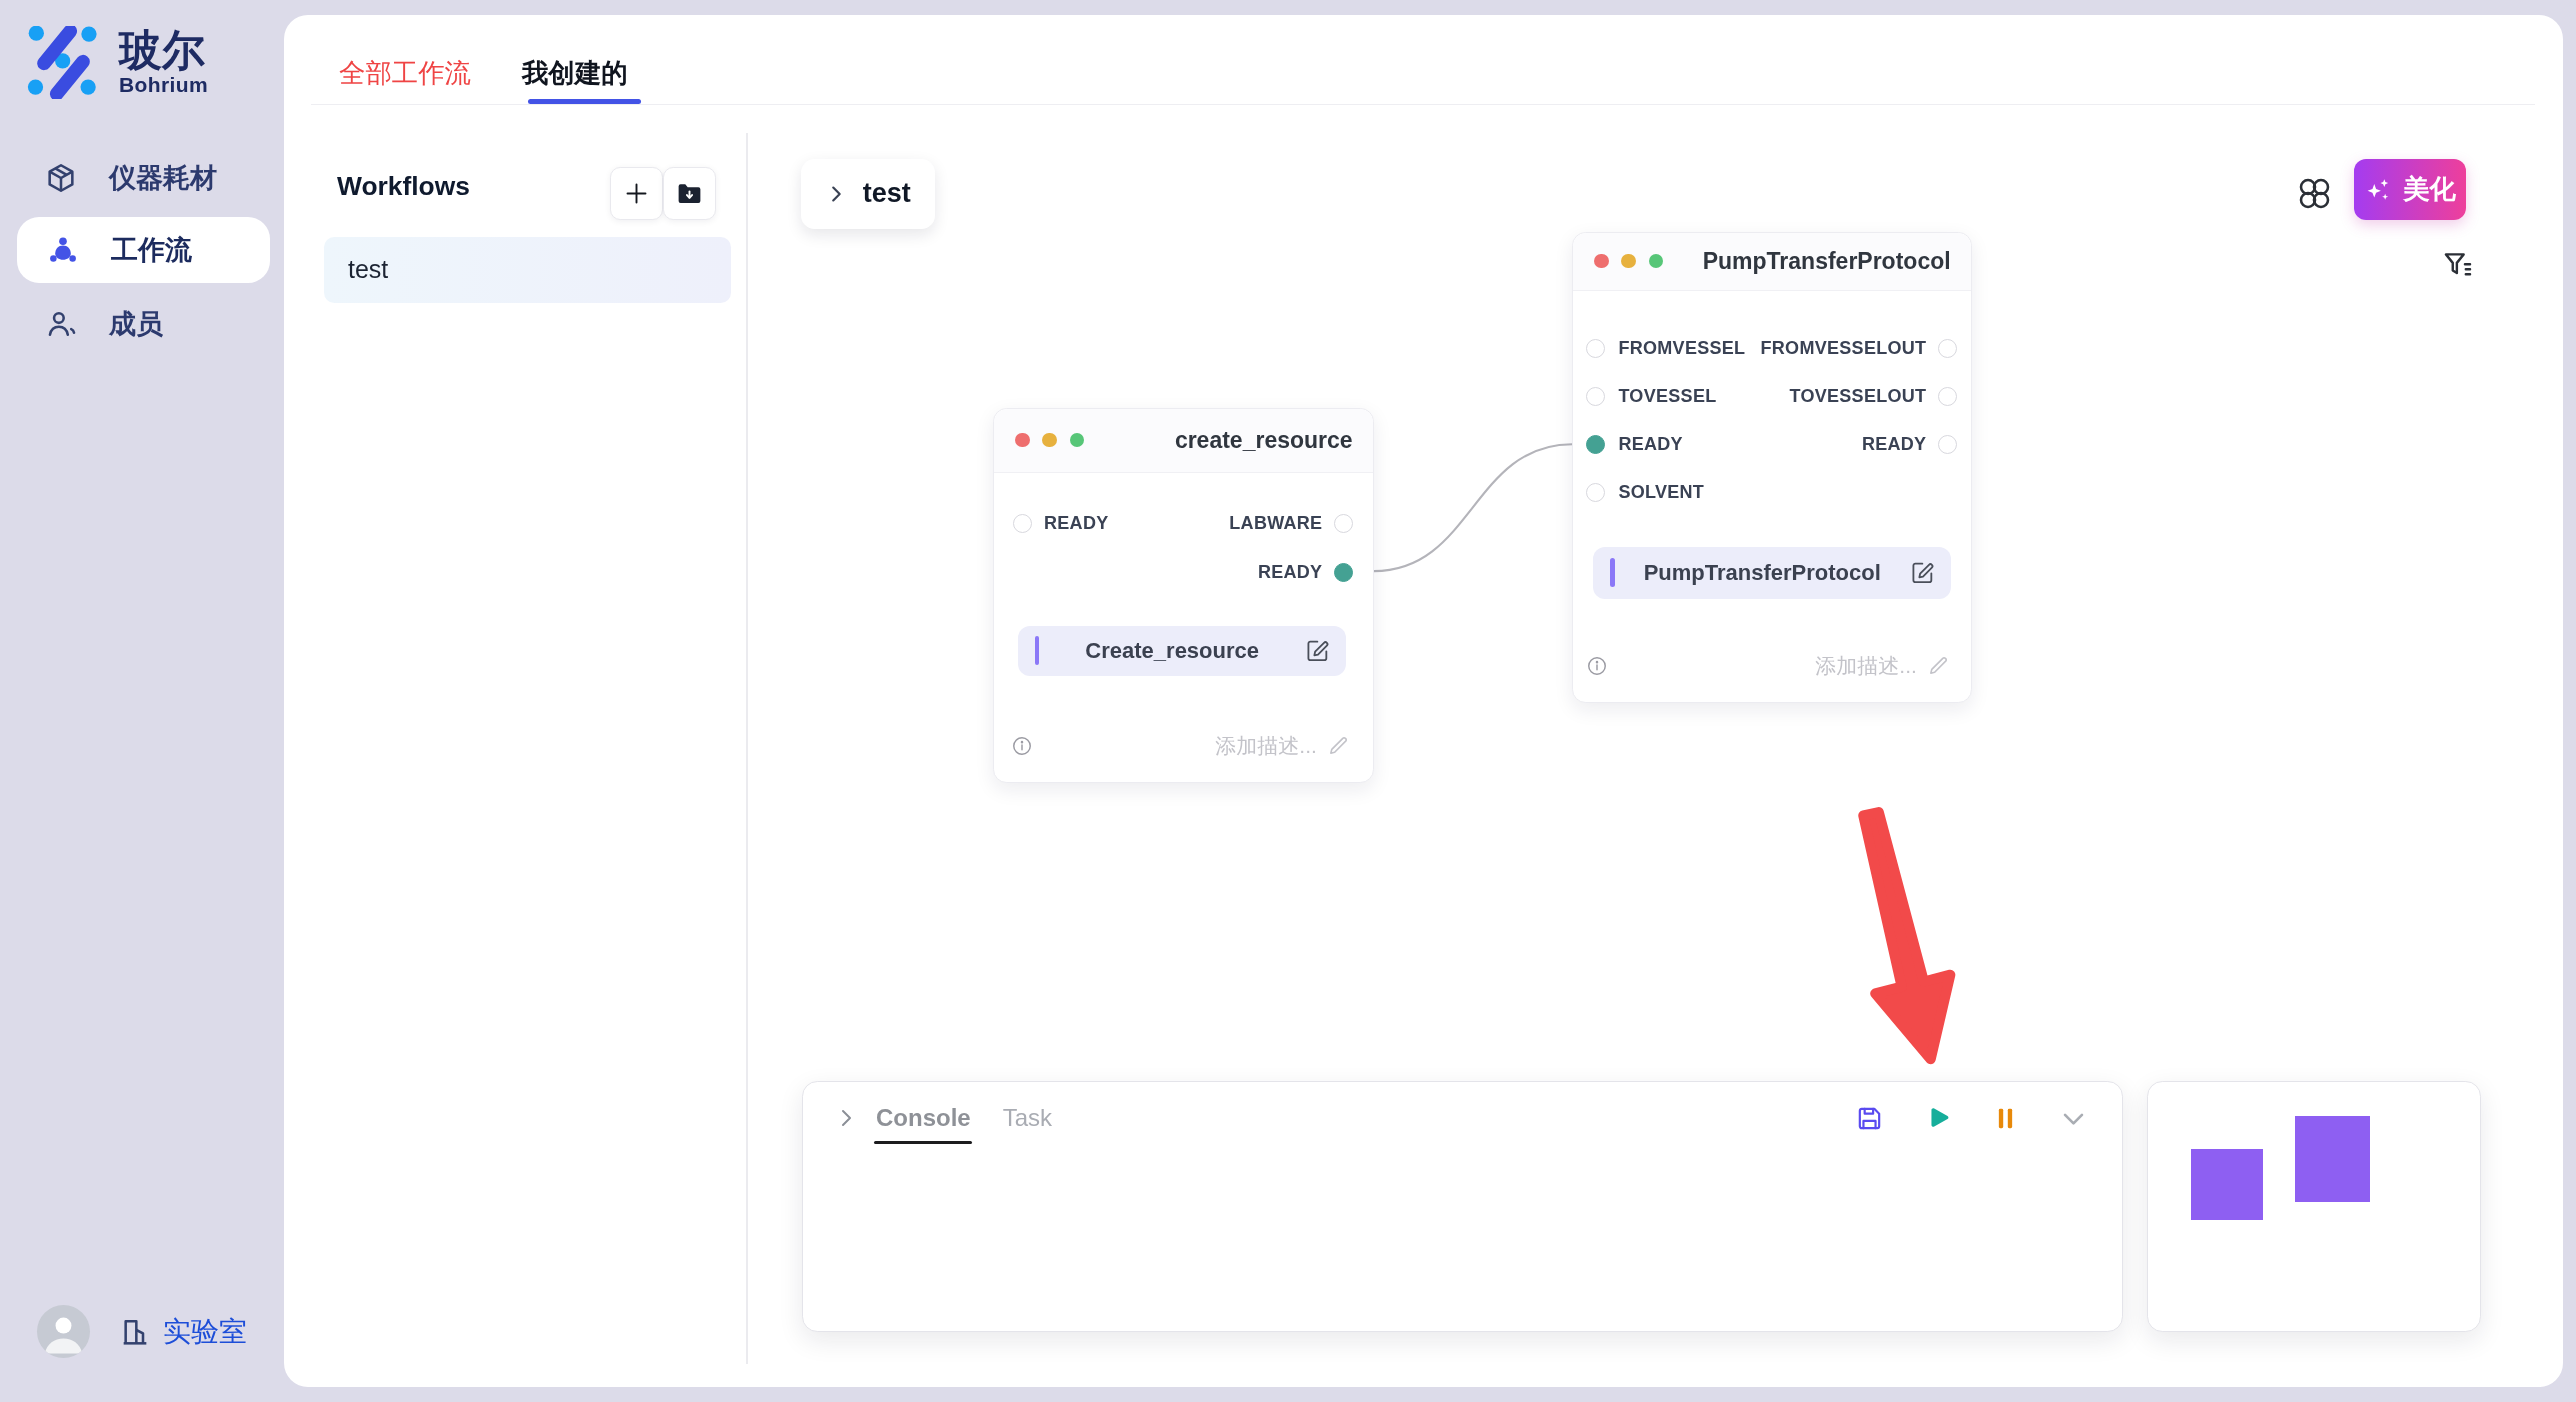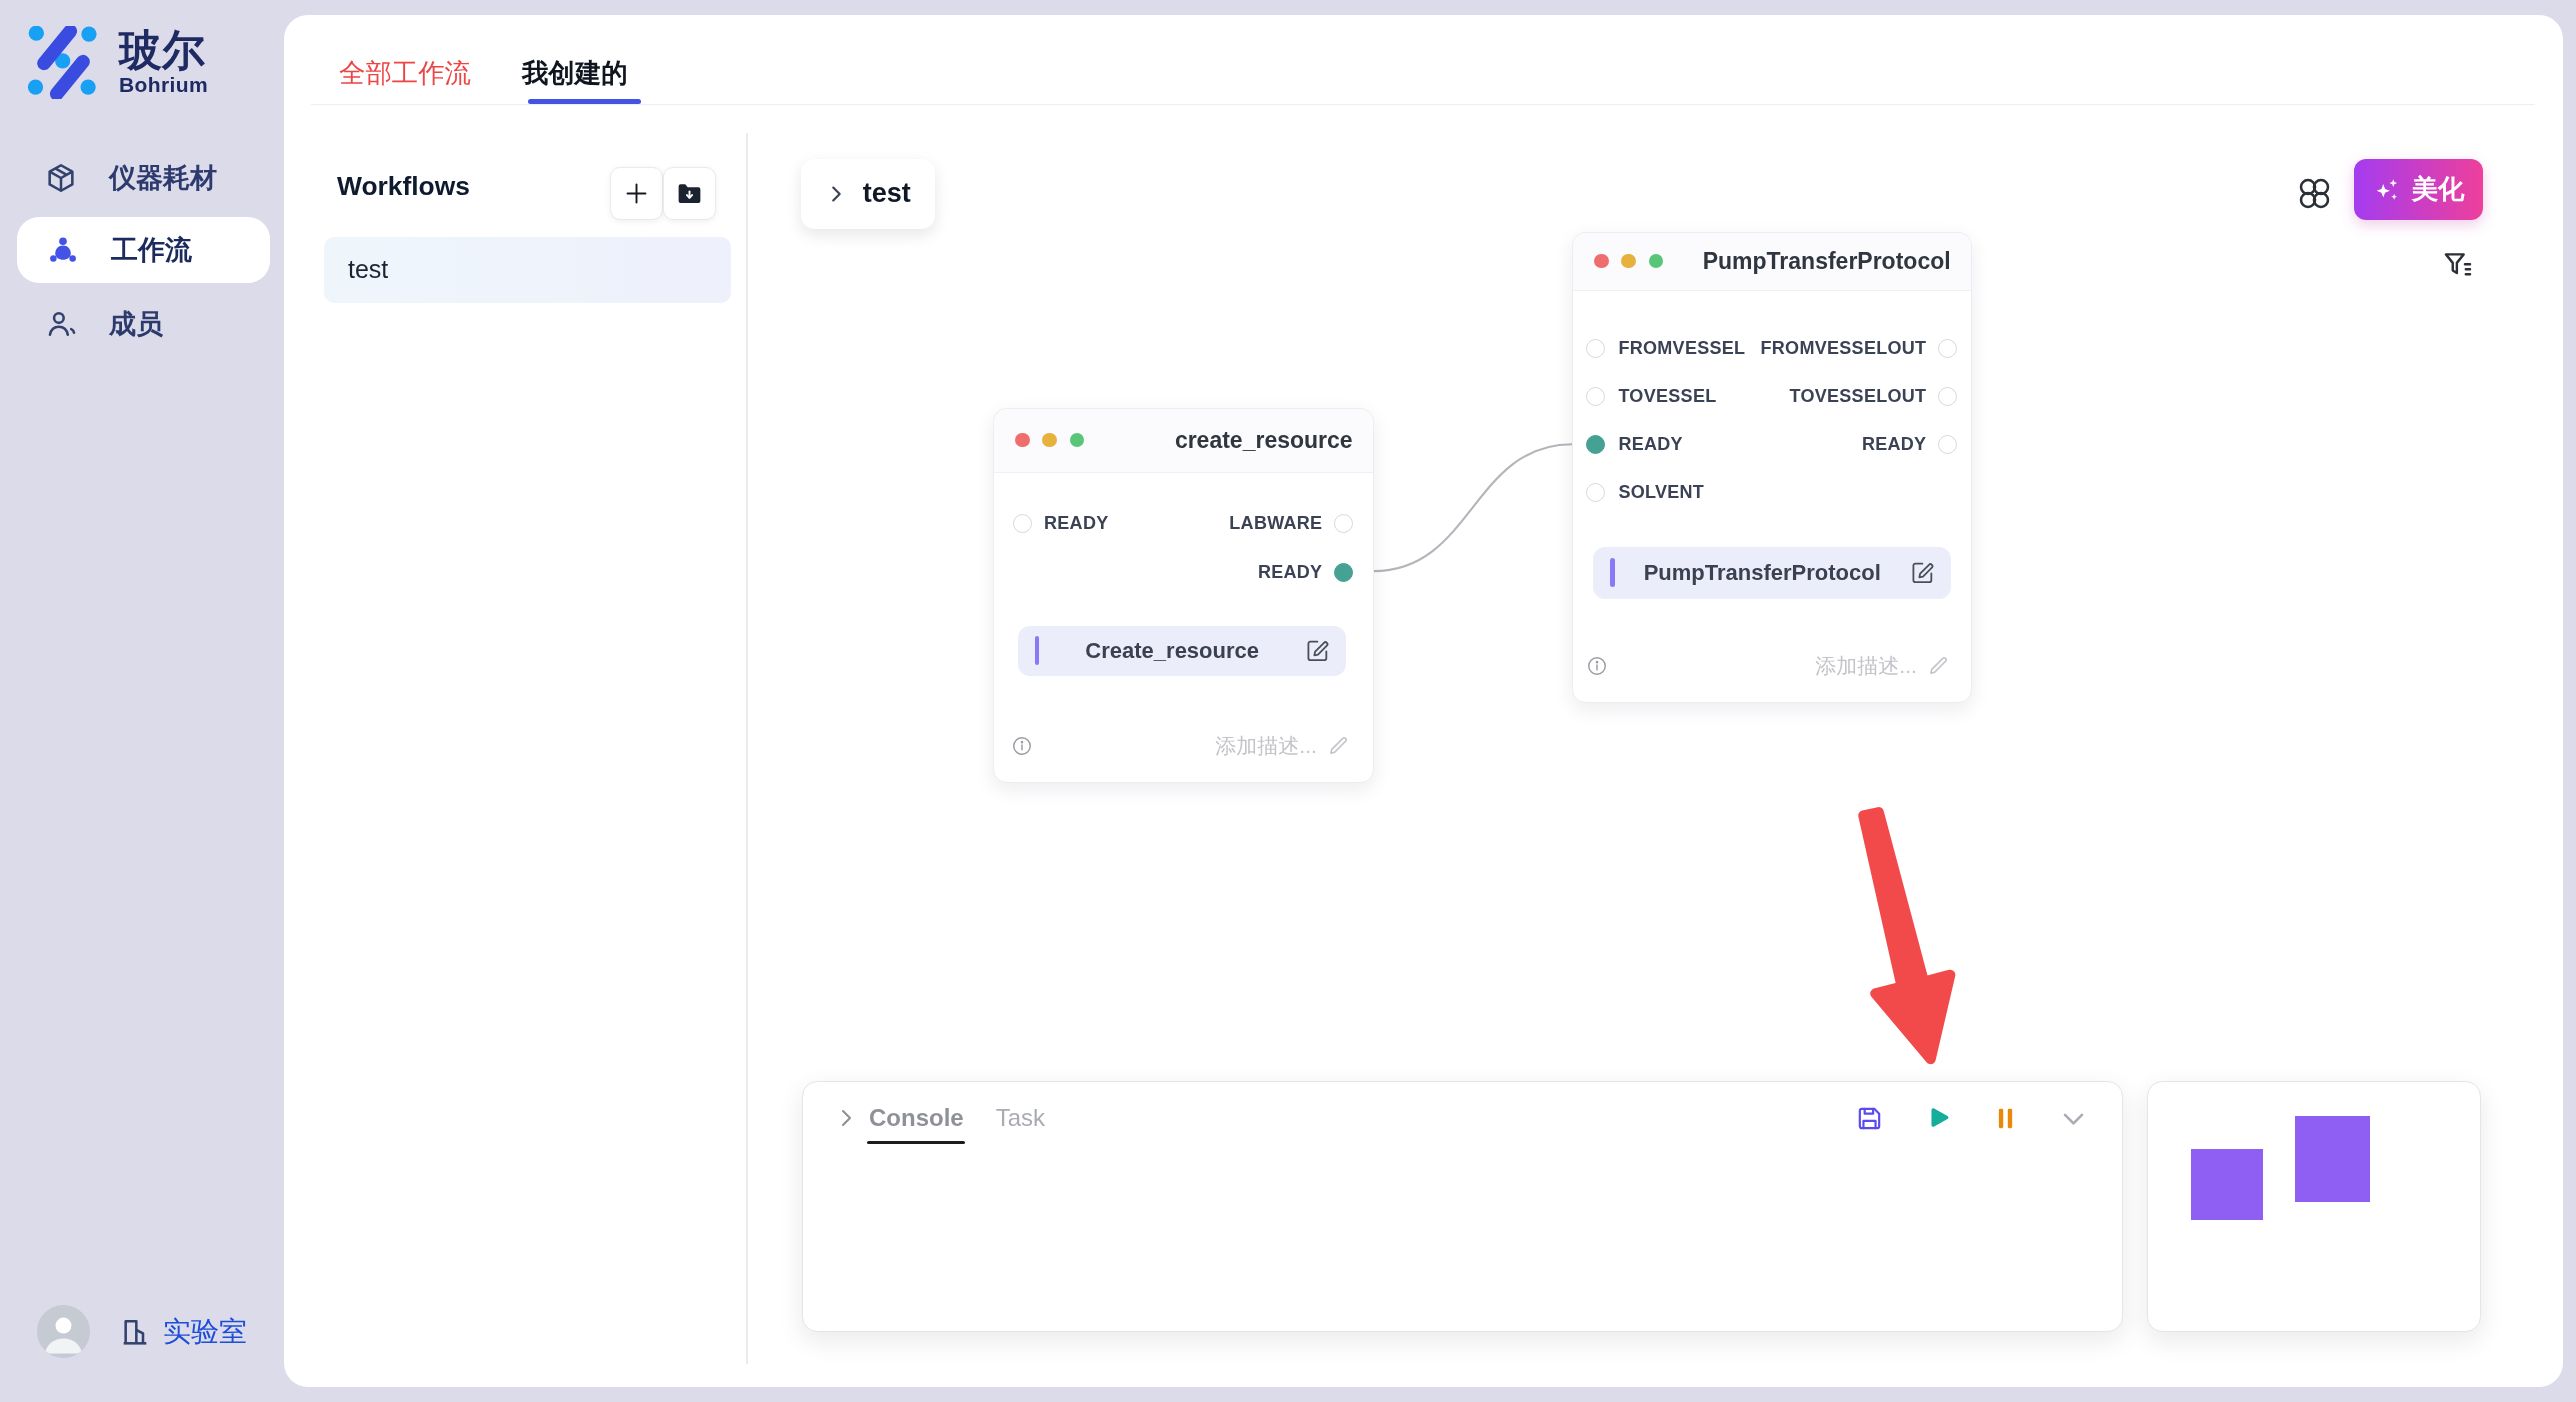--- a/index.html
+++ b/index.html
@@ -29,21 +29,21 @@
   .hdr-divider{position:absolute;left:27px;right:28px;top:89px;height:1.7px;background:#eeeef2;}
   
   .wf-title{position:absolute;left:53px;top:156px;font-size:26.4px;font-weight:800;color:#0f1a2e;}
   .sq-btn{position:absolute;top:152px;width:53px;height:53px;background:#fff;border:0.9px solid #e9e9ee;border-radius:10.2px;box-shadow:0 1.7px 6.8px rgba(20,20,50,.06);display:flex;align-items:center;justify-content:center;cursor:pointer;box-sizing:border-box;}
   .wf-item{position:absolute;left:40px;top:222px;width:407px;height:66px;border-radius:10.2px;background:linear-gradient(90deg,#eef6fc,#eef0fb);display:flex;align-items:center;padding-left:24px;box-sizing:border-box;font-size:25px;color:#1c2433;cursor:pointer;}
   .v-divider{position:absolute;left:462px;top:118px;width:1.7px;height:1231px;background:#ebebef;}
   
   .breadcrumb{position:absolute;left:517px;top:144px;width:134px;height:70px;background:#fff;border-radius:13.6px;box-shadow:0 5.1px 15.3px rgba(20,20,50,.10);display:flex;align-items:center;justify-content:center;gap:15.3px;cursor:pointer;}
   .breadcrumb .lbl{font-size:27px;font-weight:800;color:#101826;}
   .cmd-btn{position:absolute;left:2010px;top:158px;width:41px;height:41px;cursor:pointer;}
-  .beautify{position:absolute;left:2070px;top:144px;width:129px;height:61px;border-radius:12px;background:linear-gradient(90deg,var(--beautify-from,#a43cf0),var(--beautify-to,#ee3f9b));display:flex;align-items:center;justify-content:center;gap:10.2px;cursor:pointer;box-shadow:0 5.1px 13.6px rgba(200,60,170,.25);}
+  .beautify{position:absolute;left:2070px;top:144px;width:112px;height:61px;border-radius:12px;background:linear-gradient(90deg,var(--beautify-from,#a43cf0),var(--beautify-to,#ee3f9b));display:flex;align-items:center;justify-content:center;gap:10.2px;cursor:pointer;box-shadow:0 5.1px 13.6px rgba(200,60,170,.25);}
   .beautify .lbl{color:#fff;font-size:26.4px;font-weight:700;}
   .filter-btn{position:absolute;left:2157px;top:233px;width:34px;height:34px;cursor:pointer;}
   
   .node{position:absolute;background:#fff;border:0.9px solid #ececf1;border-radius:13.6px;box-shadow:0 6.8px 19px rgba(25,25,60,.08);box-sizing:border-box;}
   .node-header{display:flex;align-items:center;padding:0 20.4px 0 21px;border-bottom:1.7px solid #f0f0f4;background:#fbfbfd;border-radius:13.6px 13.6px 0 0;box-sizing:border-box;}
   .node1 .node-header{height:64px;}
   .node2 .node-header{height:58px;}
   .dot{width:14.5px;height:14.5px;border-radius:50%;margin-right:12.8px;}
   .dot.red{background:#ee6e6e;}.dot.yellow{background:#e7b13e;}.dot.green{background:#57c678;}
   .node-title{margin-left:auto;font-size:23px;font-weight:700;color:#30363f;}
@@ -60,21 +60,21 @@
   .pill .bar{width:4.3px;height:29px;border-radius:2.6px;background:var(--pill-bar,#8b78f7);}
   .pill .pill-label{flex:1;text-align:center;font-size:22px;font-weight:700;color:#3b4150;}
   .node-footer{position:absolute;left:0;right:0;display:flex;align-items:center;}
   .node1 .node-footer{padding:0 23px 0 17px;}
   .node2 .node-footer{padding:0 21px 0 12.8px;}
   .desc{margin-left:auto;color:#c3c3c9;font-size:21px;margin-right:10.2px;}
   
   .panel{position:absolute;background:#fff;border:0.9px solid #e4e4ea;border-radius:15.3px;box-shadow:0 8.5px 25.6px rgba(20,20,40,.09);box-sizing:border-box;}
   .console-head{display:flex;align-items:center;padding:22px 34px 0 31px;}
   .console-tab{font-size:24px;cursor:pointer;position:relative;}
-  .console-tab.active{color:#8e9197;font-weight:700;margin-left:11px;}
+  .console-tab.active{color:#8e9197;font-weight:700;margin-left:18px;}
   .console-tab.active::after{content:"";position:absolute;left:-1.7px;right:-1.7px;bottom:-12px;height:3.4px;background:#1c1c1e;border-radius:1.7px;}
   .console-tab.task{color:#a9acb3;font-weight:500;margin-left:32px;}
   .console-icons{margin-left:auto;display:flex;align-items:center;gap:39px;}
   .cicon{width:29px;height:29px;cursor:pointer;}
   .mini-rect{position:absolute;background:var(--minimap-node,#8e5ff2);}
   svg{display:block;}
 </style>
 </head>
 <body>
 

